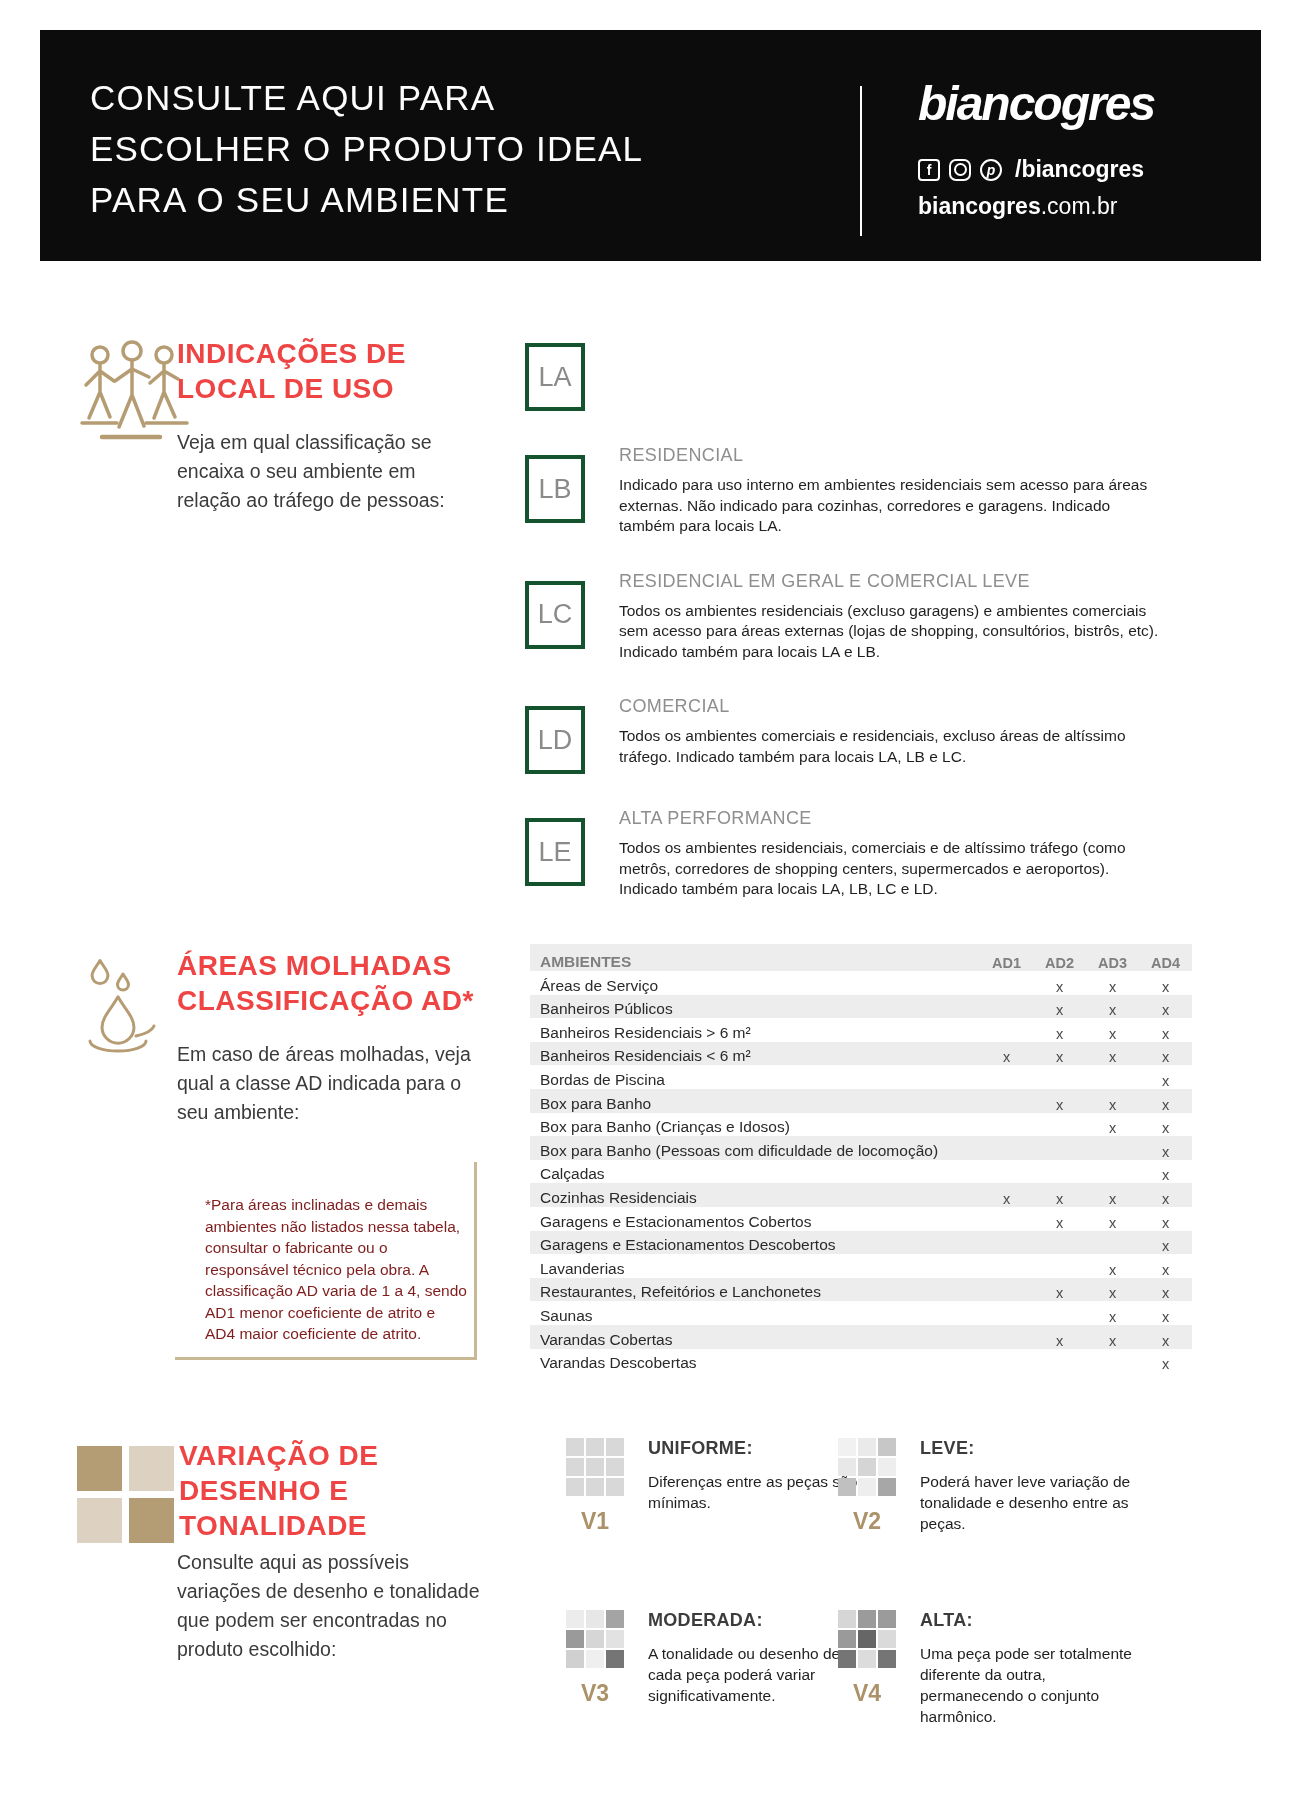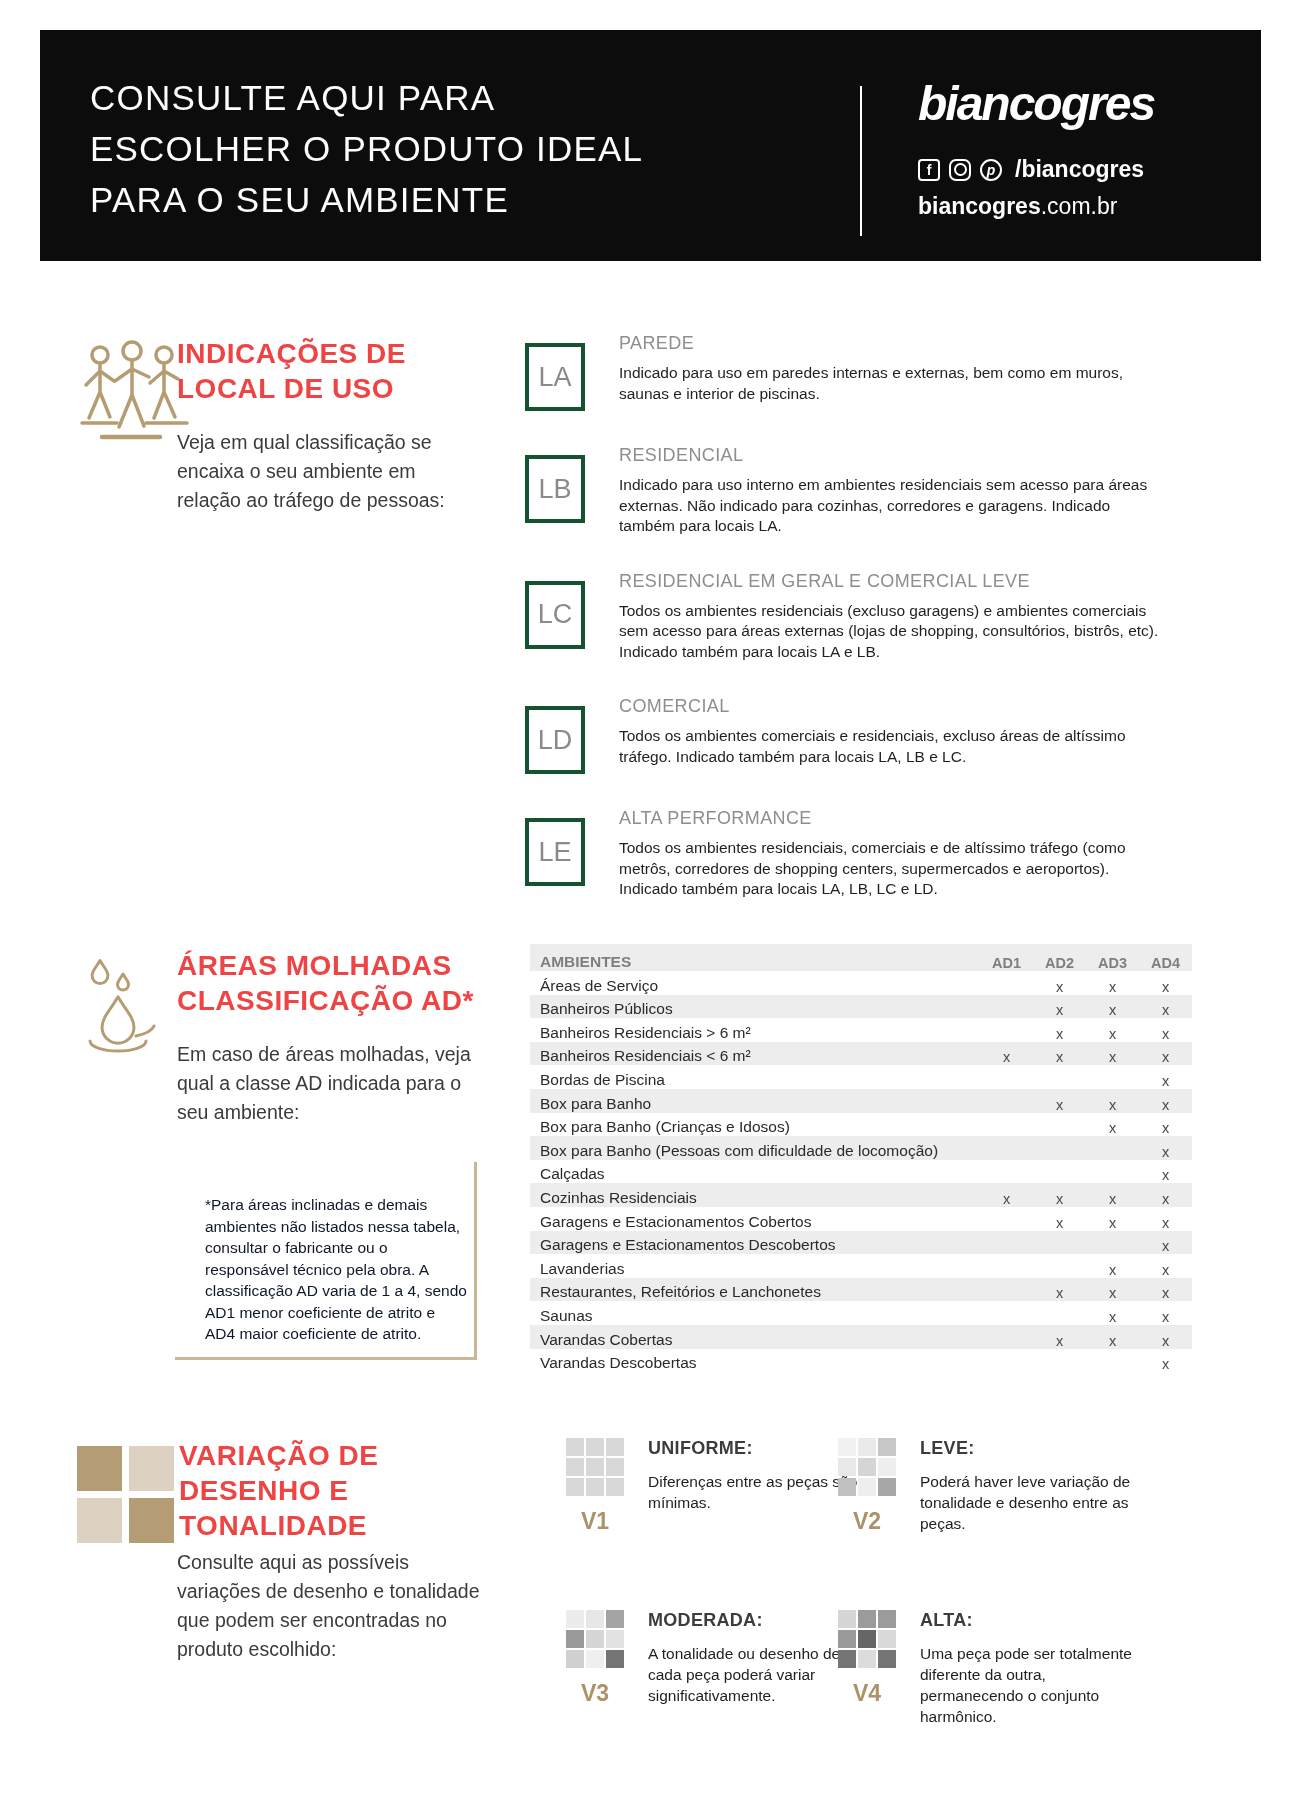--- a/index.html
+++ b/index.html
@@ -29,21 +29,21 @@
   
   .class-list{position:absolute;left:525px;top:333px;width:625px;}
   .class-item{display:flex;margin-bottom:34px;}
   .class-box{width:52px;height:60px;border:4px solid #14532d;color:#8a8a8a;font-size:27px;display:flex;align-items:center;justify-content:center;flex:0 0 auto;margin-top:10px;box-sizing:content-box;}
   .class-text{margin-left:34px;}
   .class-title{font-size:18px;color:#8e8e8e;letter-spacing:.4px;margin-bottom:9px;}
   .class-desc{font-size:15.5px;line-height:20.5px;color:#1f1f1f;width:545px;}
 
   
   .note{position:absolute;left:175px;top:1162px;width:302px;height:198px;border-right:3px solid #c9b896;border-bottom:3px solid #c9b896;box-sizing:border-box;}
-  .note-text{padding:32px 6px 0 30px;font-size:15.5px;line-height:21.5px;color:#0f172a;}
+  .note-text{padding:32px 6px 0 30px;font-size:15.5px;line-height:21.5px;color:#7f1d1d;}
 
   .ad-table{position:absolute;left:530px;top:944px;width:662px;}
   .t-row{display:flex;align-items:flex-end;height:23.6px;}
   .t-row:nth-child(odd){background:#ededed;}
   .t-head{height:27px;}
   .t-name{flex:1;padding-left:10px;font-size:15.5px;color:#2a2a2a;}
   .t-mark{width:53px;text-align:center;font-size:14.5px;color:#4a4a4a;}
   .t-head .t-name,.t-head .t-mark{font-weight:700;color:#7f7f7f;}
 
   
@@ -95,24 +95,20 @@
   </svg>
   <div class="sec-head" style="left:177px;top:336px;">
     <div>INDICAÇÕES DE</div>
     <div>LOCAL DE USO</div>
   </div>
   <div class="sec-intro" style="left:177px;top:428px;width:305px;">Veja em qual classificação se encaixa o seu ambiente em relação ao tráfego de pessoas:</div>
 
   <div class="class-list">
       <div class="class-item">
       <div class="class-box">LA</div>
-      <div class="class-text">
-        <div class="class-title">PAREDE</div>
-        <div class="class-desc">Indicado para uso em paredes internas e externas, bem como em muros, saunas e interior de piscinas.</div>
-      </div>
     </div>
       <div class="class-item">
       <div class="class-box">LB</div>
       <div class="class-text">
         <div class="class-title">RESIDENCIAL</div>
         <div class="class-desc">Indicado para uso interno em ambientes residenciais sem acesso para áreas externas. Não indicado para cozinhas, corredores e garagens. Indicado também para locais LA.</div>
       </div>
     </div>
       <div class="class-item">
       <div class="class-box">LC</div>

